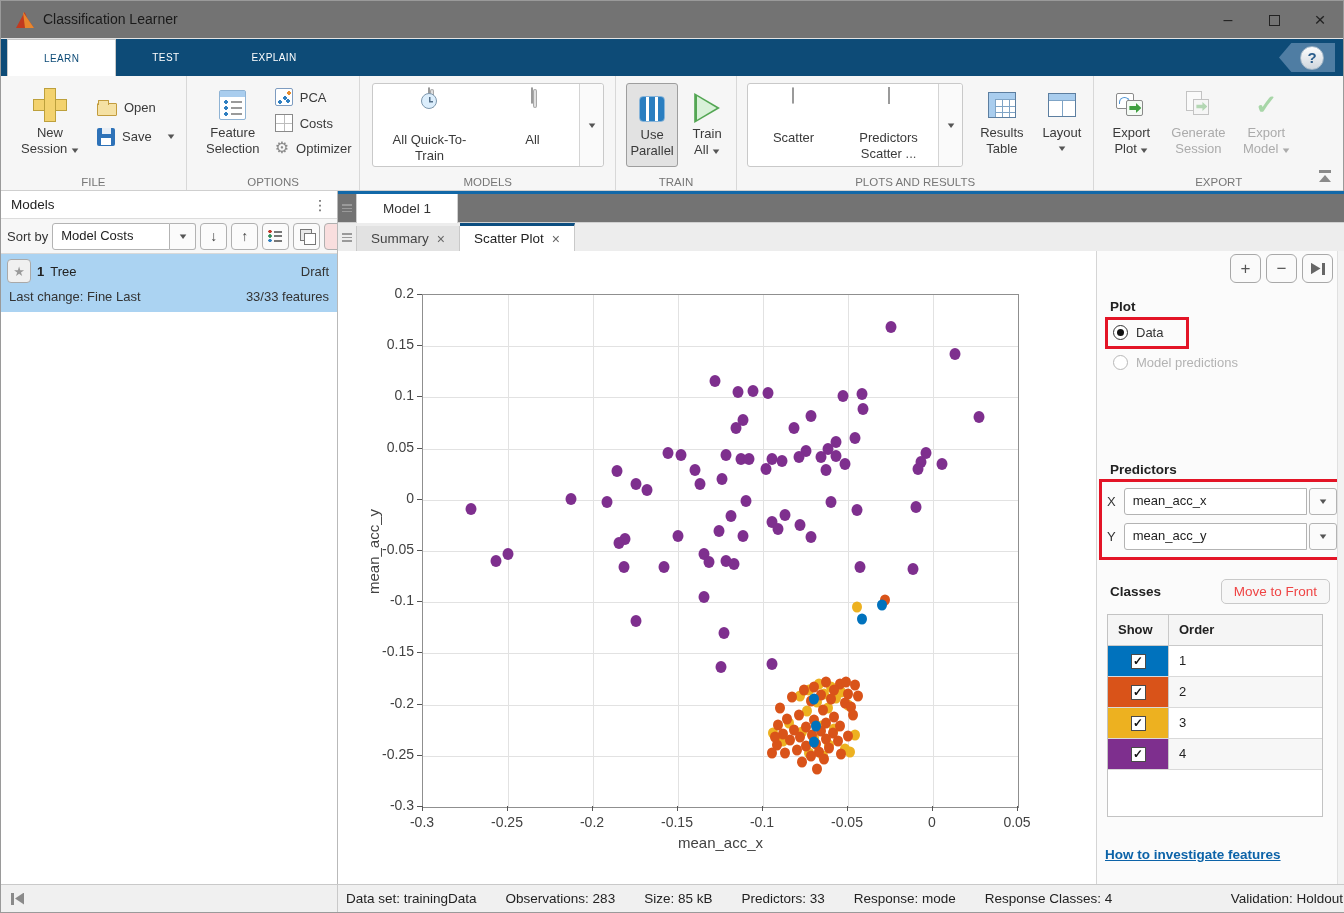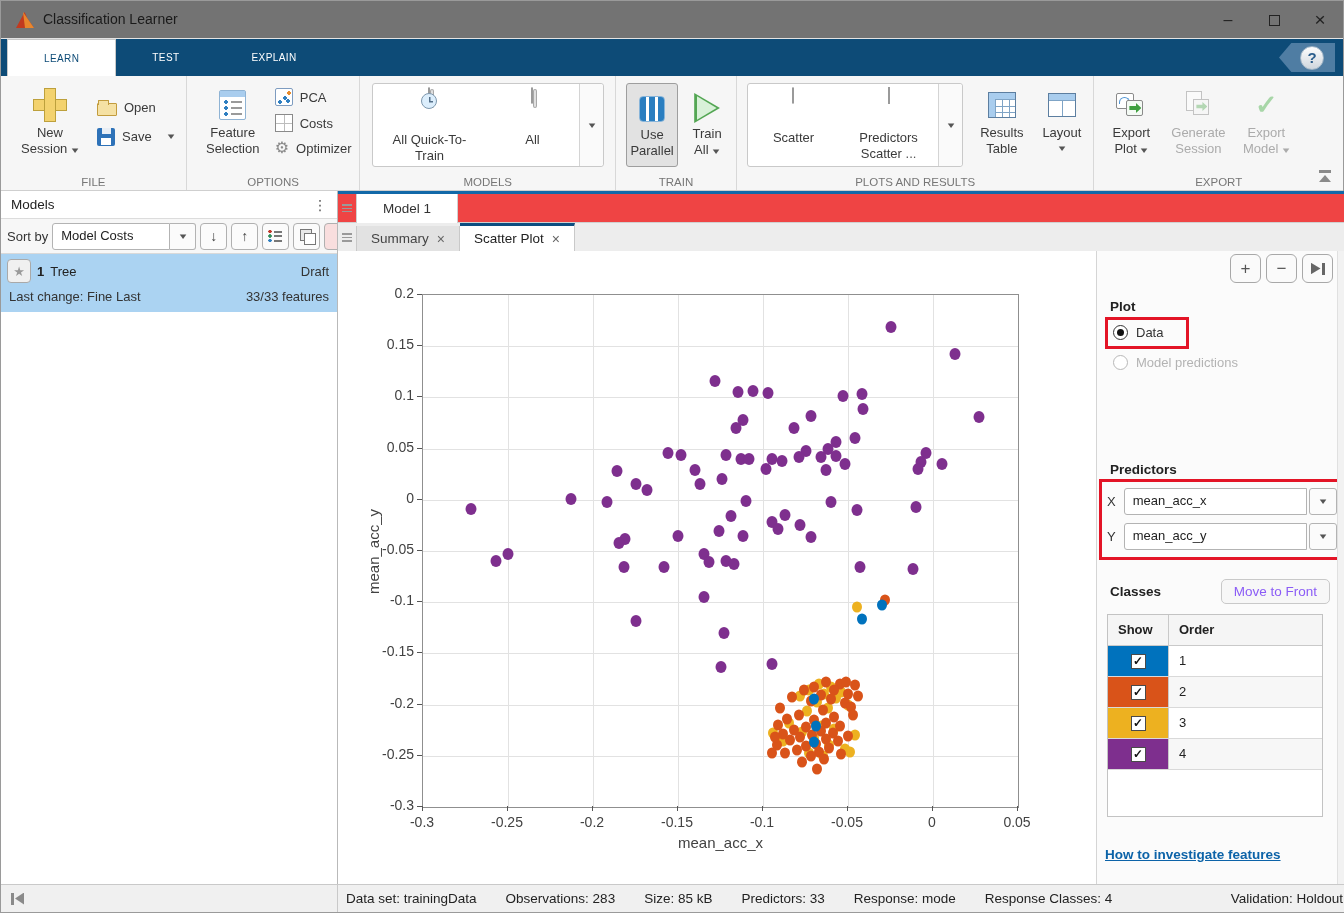--- a/index.html
+++ b/index.html
@@ -154,21 +154,21 @@
 .star-btn { width:24px; height:24px; border:1px solid #a9a9a9; border-radius:4px; background:#f0f0f0; display:flex; align-items:center; justify-content:center; color:#9a9a9a; font-size:13px; }
 .mi-num { font-weight:bold; color:#222; }
 .mi-name { color:#222; }
 .mi-status { margin-left:auto; color:#333; }
 .mi-line2 { display:flex; margin-top:6px; padding-left:2px; color:#333; }
 .mi-feat { margin-left:auto; }
 
 
 .doc-area { position:absolute; left:337px; top:0; width:1007px; height:695px; background:#fff; }
 .doc-accent { position:absolute; left:0; top:0; width:100%; height:3px; background:#1268a8; }
-.tabrow1 { position:absolute; left:0; top:3px; width:100%; height:29px; background:#ef4444; border-bottom:1px solid #d0d0d0; display:flex; }
+.tabrow1 { position:absolute; left:0; top:3px; width:100%; height:29px; background:#737373; border-bottom:1px solid #d0d0d0; display:flex; }
 .tabrow2 { position:absolute; left:0; top:32px; width:100%; height:28px; background:#ededed; display:flex; }
 .handle { width:18px; display:flex; align-items:center; justify-content:center; }
 .handle i { width:10px; height:9px; background:repeating-linear-gradient(#9a9a9a 0 1.5px, transparent 1.5px 3.5px); }
 .doc-tab { padding:0 26px; background:#fff; border-right:1px solid #d0d0d0; border-left:1px solid #d0d0d0; display:flex; align-items:center; font-size:13.5px; color:#333; margin-bottom:-1px; }
 .sub-tab { display:flex; align-items:center; gap:8px; padding:0 14px; font-size:13.5px; border-right:1px solid #c9c9c9; }
 .sub-tab.inactive { background:#e2e2e2; color:#444; border-left:1px solid #c9c9c9; margin-top:3px; height:25px; }
 .sub-tab.active { background:#fff; color:#222; border-top:3px solid #0d4e80; height:28px; margin-bottom:-1px; }
 .closex { color:#666; font-size:14px; }
 
 .doc-content { position:absolute; left:0; top:60px; width:1007px; height:635px; background:#fff; }
@@ -197,21 +197,21 @@
 .icon-skipend .bar { position:absolute; right:0; top:0; width:3px; height:12px; background:#666; }
 .sec-title { font-weight:bold; font-size:13.5px; color:#222; }
 .radio { width:15px; height:15px; border:1.5px solid #333; border-radius:50%; position:relative; background:#fff; flex:0 0 auto; }
 .radio.sel::after { content:""; position:absolute; inset:3px; background:#111; border-radius:50%; }
 .radio.disabled { border-color:#b8b8b8; }
 .radio-row { display:flex; align-items:center; gap:8px; }
 .annot { position:absolute; border:3px solid #e31426; }
 .sel2 { display:flex; height:27px; flex:1; }
 .sel2 .val { flex:1; background:#fff; border:1px solid #b3b3b3; border-radius:3px 0 0 3px; padding:4px 8px; color:#222; }
 .sel2 .arrbtn { width:28px; background:#fbfbfb; border:1px solid #b3b3b3; border-left:1px solid #b3b3b3; margin-left:2px; border-radius:3px; display:flex; align-items:center; justify-content:center; }
-.mtf-btn { position:absolute; right:16px; top:-5px; padding:4px 12px; border:1px solid #c9c9c9; border-radius:5px; background:#f7f7f7; color:#8b5cf6; font-size:13.5px; }
+.mtf-btn { position:absolute; right:16px; top:-5px; padding:4px 12px; border:1px solid #c9c9c9; border-radius:5px; background:#f7f7f7; color:#ef4444; font-size:13.5px; }
 .cls-table { position:absolute; left:10px; top:363px; width:216px; border:1px solid #c3c3c3; background:#fff; }
 .cls-head { display:flex; height:31px; background:#f5f5f5; border-bottom:1px solid #c9c9c9; font-weight:bold; color:#222; }
 .cls-head .c1 { width:61px; padding:7px 0 0 10px; border-right:1px solid #c9c9c9; }
 .cls-head .c2 { flex:1; padding:7px 0 0 10px; }
 .cls-row { display:flex; height:31px; border-bottom:1px solid #d9d9d9; }
 .cls-row .swatch { width:61px; display:flex; align-items:center; justify-content:center; border-right:1px solid #c9c9c9; }
 .cls-row .ord { flex:1; padding:7px 0 0 10px; color:#222; background:#fff; }
 .cls-row:nth-child(odd) .ord { background:#f7f7f7; }
 .cb { width:15px; height:15px; background:#fff; border:1px solid #4a4a4a; display:flex; align-items:center; justify-content:center; font-size:12px; color:#111; font-weight:bold; line-height:1; }
 .cls-empty { height:46px; background:#fff; }

